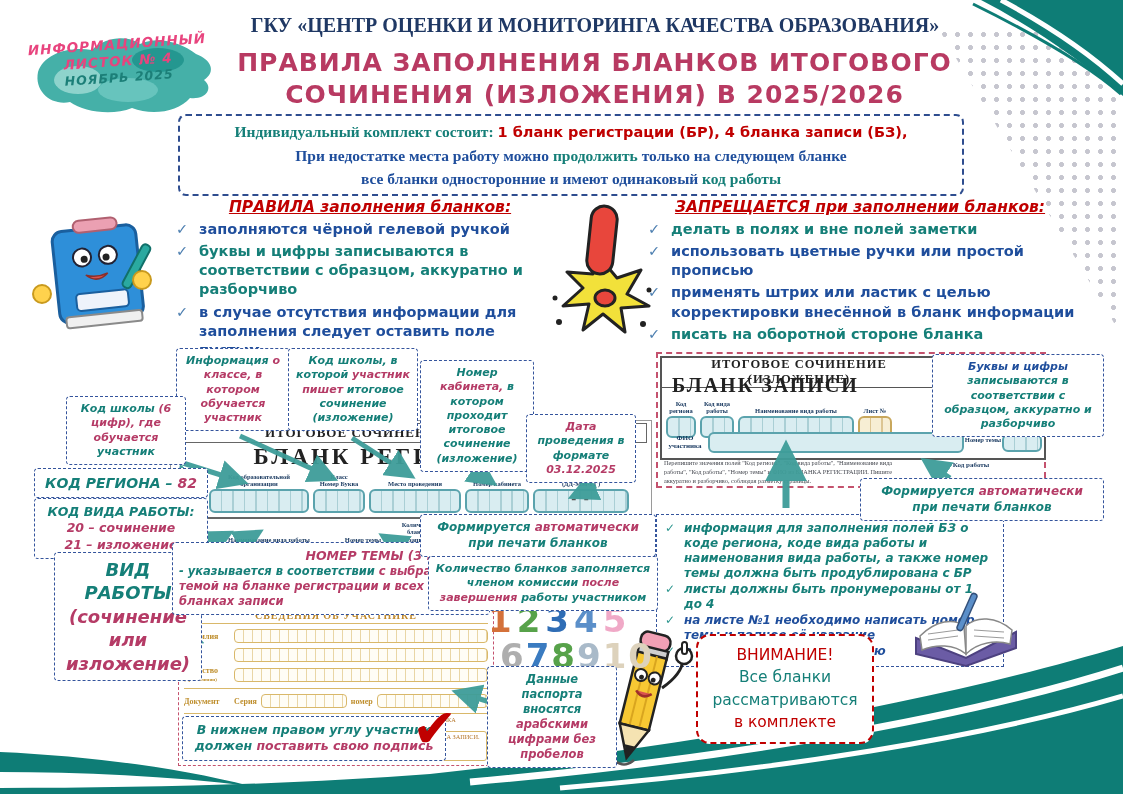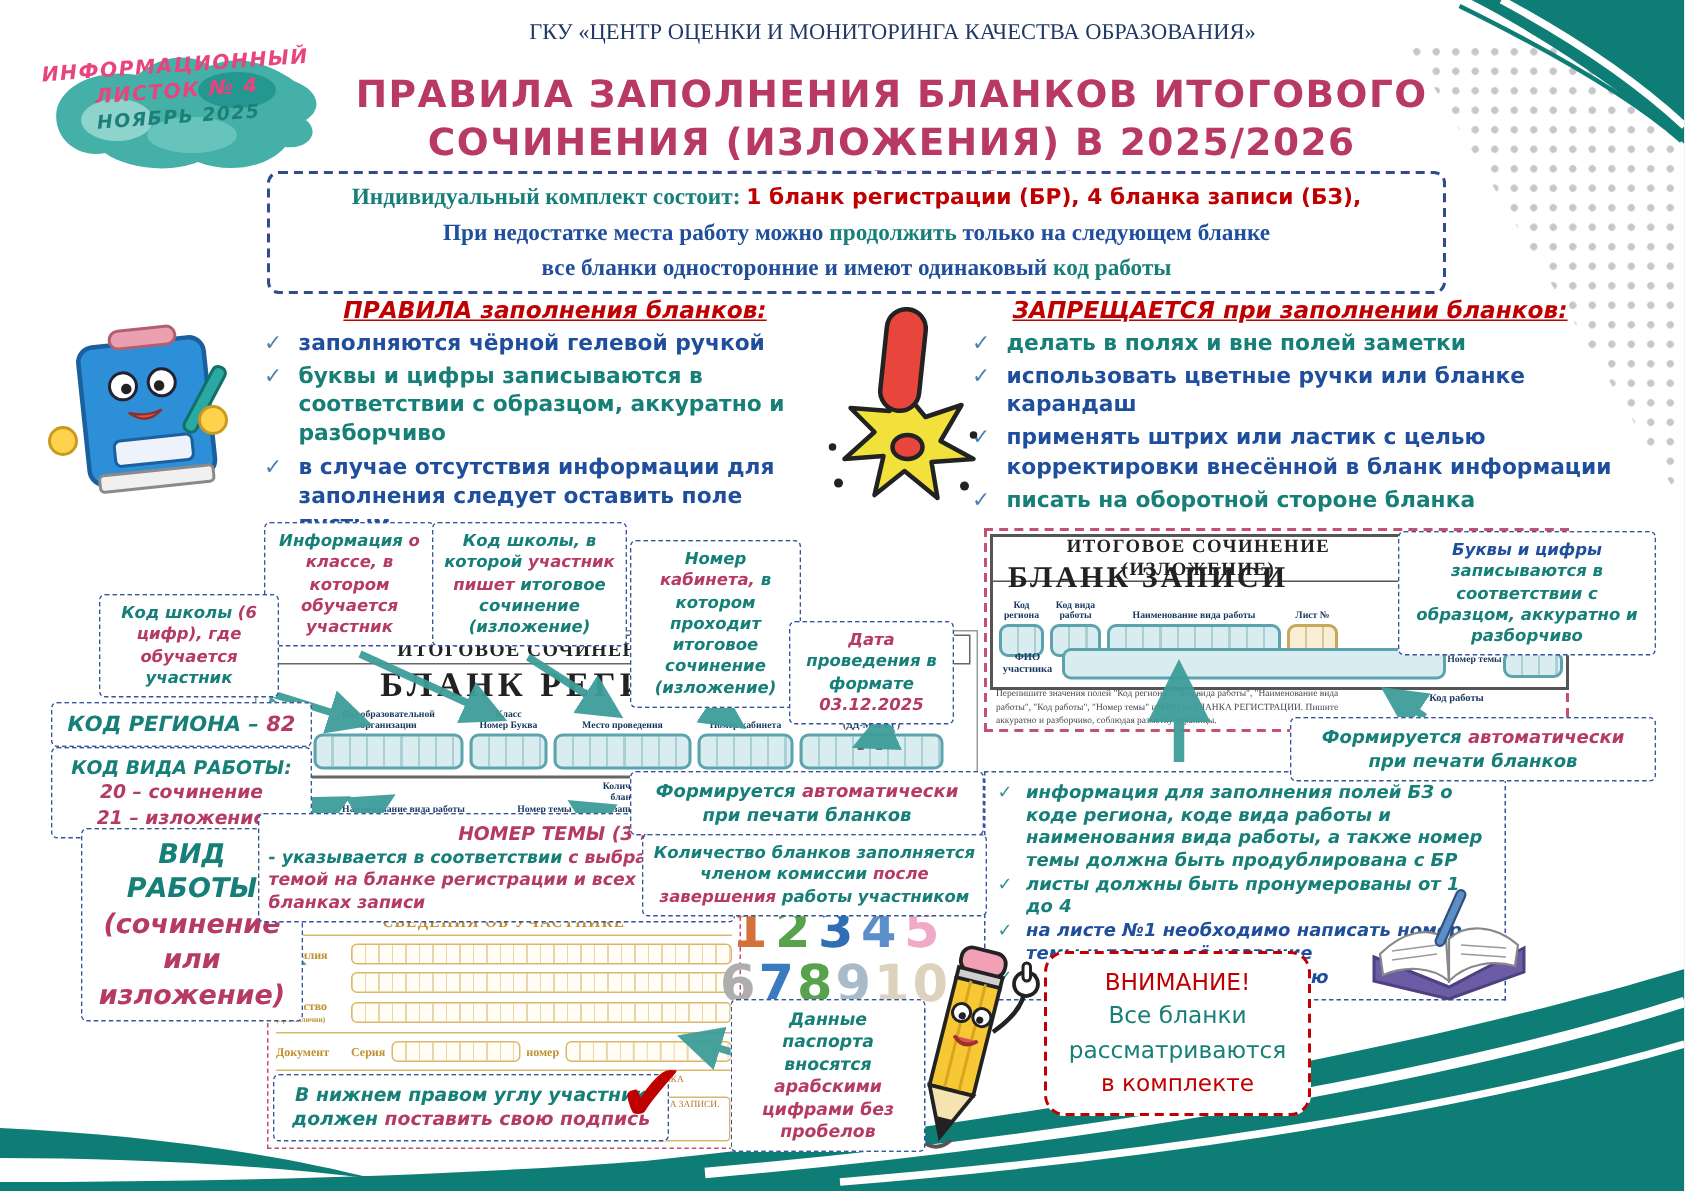--- a/index.html
+++ b/index.html
@@ -2,21 +2,21 @@
 <html><head>
 <meta charset="utf-8">
 <style>
   html,body{margin:0;padding:0;background:#e9e9e9}
   .page{position:relative;width:1123px;height:794px;background:#fff;overflow:hidden;
         font-family:"DejaVu Sans",sans-serif;margin:0 auto}
   .abs{position:absolute}
   .t{color:#157f78}.r{color:#b53b66}.n{color:#1f4e9c}.red{color:#c00000}
 
   
-  .org{font-family:"Liberation Serif",serif;font-weight:normal;font-size:15px;color:#1f3864;
+  .org{font-family:"Liberation Serif",serif;font-weight:bold;font-size:20px;color:#1f3864;
        text-align:center;z-index:2}
   .bigtitle{font-weight:bold;font-size:25px;color:#b83a62;text-align:center;letter-spacing:1px;z-index:2}
   .kitbox{border:2px dashed #2e4d8f;border-radius:8px;background:#fff;text-align:center;
           font-family:"Liberation Serif",serif;font-weight:bold;font-size:15.5px;line-height:1.5;
           padding:4px 8px;z-index:2}
   .kitbox .sans{font-family:"DejaVu Sans",sans-serif;font-size:14.5px;color:#c00000}
 
   
   .coltitle{font-weight:bold;font-style:italic;font-size:15.5px;color:#c00000;
             text-decoration:underline;text-align:center;z-index:2}
@@ -134,21 +134,21 @@
   </ul>
 
   <div class="abs coltitle" style="left:640px;top:198px;width:440px">ЗАПРЕЩАЕТСЯ при заполнении бланков:</div>
   <ul class="abs vlist" style="left:648px;top:220px;width:428px">
     <li>
         <span class="chk">✓</span>
         <span class="t">делать в полях и вне полей заметки</span>
       </li>
     <li>
         <span class="chk">✓</span>
-        <span class="n">использовать цветные ручки или бланке карандаш</span>
+        <span class="n">использовать цветные ручки или простой прописью</span>
       </li>
     <li>
         <span class="chk">✓</span>
         <span class="n">применять штрих или ластик с целью корректировки внесённой в бланк информации</span>
       </li>
     <li>
         <span class="chk">✓</span>
         <span class="t">писать на оборотной стороне бланка</span>
       </li>
   </ul>
@@ -311,21 +311,21 @@
     <div style="border-top:1.5px solid #d9b86a;margin-top:5px"></div>
     <div class="pnote" style="margin-top:2px"><span>⊠</span> <span>Перед началом работы над сочинением (изложением) заполните регистрационную часть БЛАНКА РЕГИСТРАЦИИ и БЛАНКА ЗАПИСИ.</span></div>
     <div class="pnote"><span>⊠</span> <span>Сочинение (изложение) пишите аккуратно и разборчиво, соблюдая разметку страницы БЛАНКА ЗАПИСИ.</span></div>
     <div class="abs" style="right:6px;bottom:4px;width:50px;height:28px;border:1.5px solid #d9b86a;border-radius:3px"></div>
   </div>
   <div class="bigcheck" style="left:412px;top:702px">✔</div>
 
   <div class="digitrow" style="left:488px;top:600px">
     <span style="color: rgb(212, 113, 58);">1</span><span style="color: rgb(87, 162, 74);">2</span><span style="color: rgb(47, 109, 181);">3</span><span style="color: rgb(91, 143, 201);">4</span><span style="color: rgb(240, 169, 199);">5</span>
   </div>
-  <div class="digitrow" style="left:480px;top:636px;letter-spacing:2px">
+  <div class="digitrow" style="left:500px;top:636px;letter-spacing:2px">
     <span style="color: rgb(174, 174, 174);">6</span><span style="color: rgb(58, 123, 192);">7</span><span style="color: rgb(87, 162, 74);">8</span><span style="color: rgb(169, 186, 201);">9</span><span style="color: rgb(221, 210, 188);">10</span>
   </div>
 
   <div class="callout" style="left:176px;top:348px;width:100px">
     <span class="t">Информация </span><span class="r">о классе, в котором обучается </span><span class="r">участник</span>
   </div>
   <div class="callout" style="left:288px;top:348px;width:116px">
     <span class="t">Код школы, в которой </span><span class="r">участник пишет </span><span class="t">итоговое сочинение (изложение)</span>
   </div>
   <div class="callout" style="left:420px;top:360px;width:100px">

